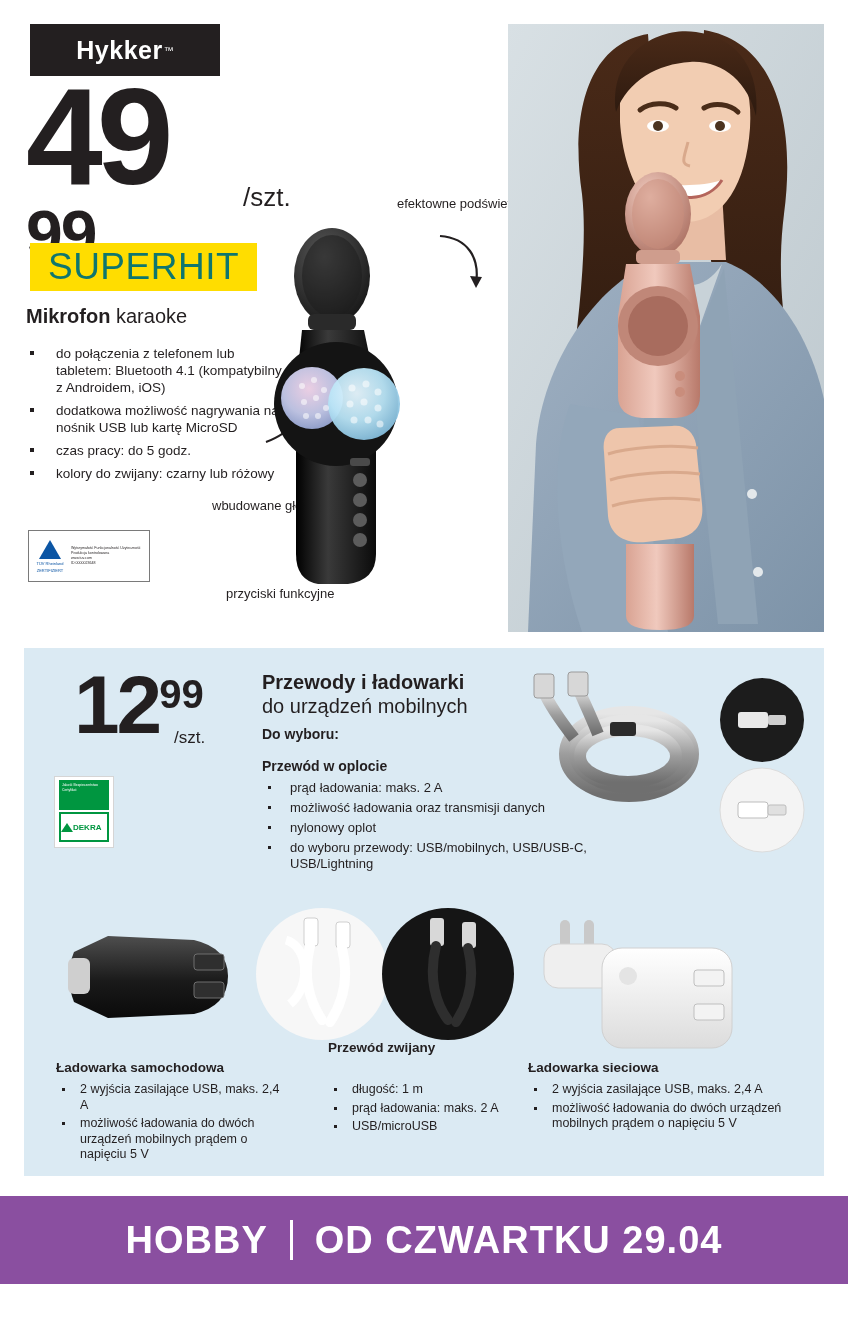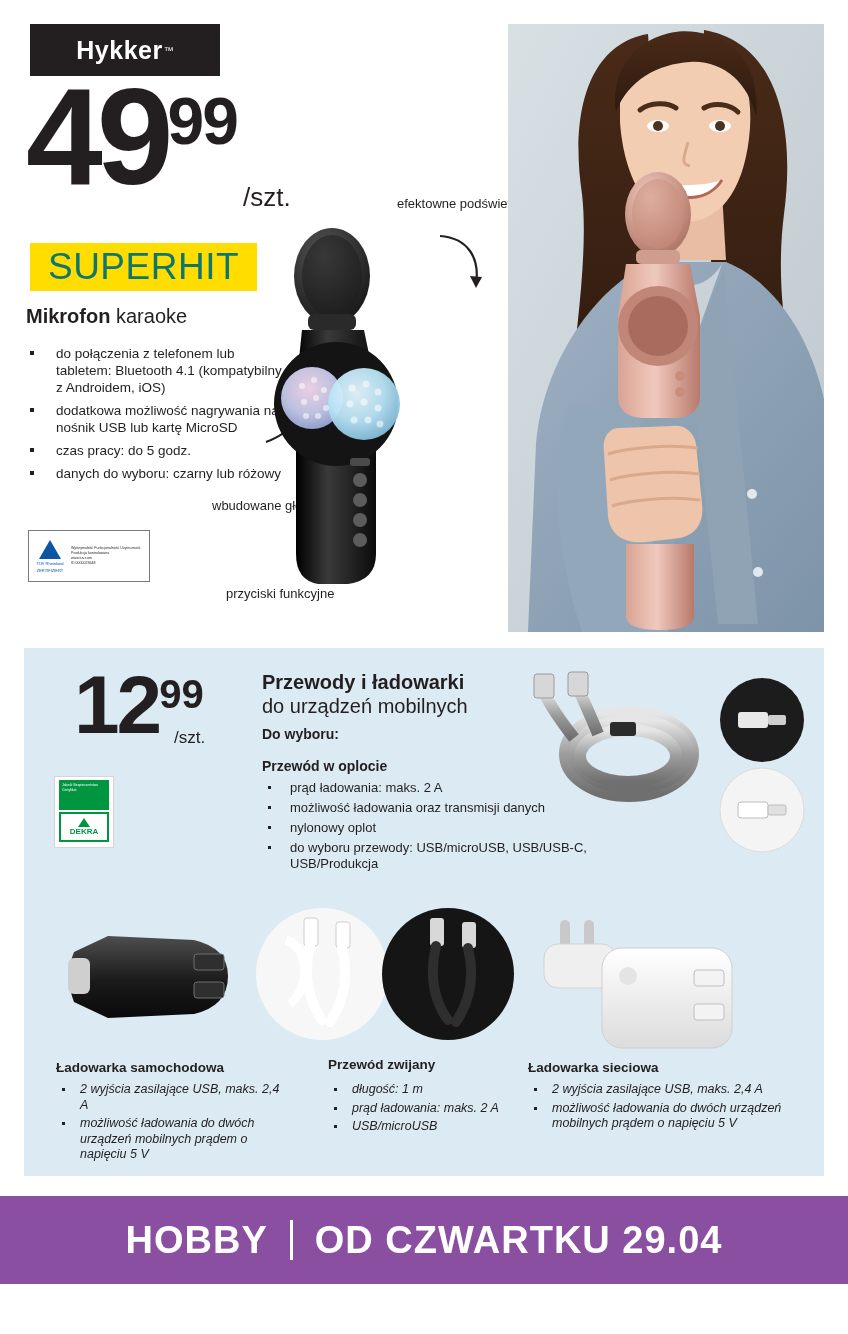--- a/index.html
+++ b/index.html
@@ -39,20 +39,21 @@
     font-size: 10px;
     vertical-align: super;
     margin-left: 1px;
   }
 
   .price-big {
     position: absolute;
     left: 26px; top: 80px;
     display: flex;
     align-items: flex-start;
+    flex-direction: column;
   }
   .price-big .whole {
     font-size: 138px;
     line-height: 0.82;
     font-weight: bold;
     color: #231f20;
     letter-spacing: -6px;
   }
   .price-big .cents {
     font-size: 66px;
@@ -261,41 +262,41 @@
     background: #009640;
     color: #fff;
     font-size: 3.4px;
     line-height: 5px;
     padding: 3px;
   }
   .dekra-bot {
     margin-top: 2px;
     width: 50px; height: 30px;
     border: 2px solid #009640;
-    display: flex; align-items: center; justify-content: center;
-    flex-direction: column;
+    display: flex; align-items: center; 
+    flex-direction: row;
   }
   .dekra-bot .tri {
     width: 0; height: 0;
     border-left: 6px solid transparent;
     border-right: 6px solid transparent;
     border-bottom: 9px solid #009640;
   }
   .dekra-bot .name {
     font-size: 8px; font-weight: bold; color: #009640;
   }
 
   
   .item-title {
     position: absolute;
     font-size: 13.5px;
     font-weight: bold;
     color: #231f20;
   }
-  .item-list { position: absolute; font-style: italic; }
+  .item-list { position: absolute; }
   .item-list li {
     list-style: none;
     position: relative;
     padding-left: 24px;
     font-size: 12.5px;
     line-height: 15.5px;
     color: #231f20;
     margin-bottom: 3px;
   }
   .item-list li::before {
@@ -368,21 +369,21 @@
   </div>
 
   <div class="product-title">
     <b>Mikrofon</b><span> karaoke</span>
   </div>
 
   <ul class="feature-list">
     <li>do połączenia z telefonem lub tabletem: Bluetooth 4.1 (kompatybilny z Androidem, iOS)</li>
     <li>dodatkowa możliwość nagrywania na nośnik USB lub kartę MicroSD</li>
     <li>czas pracy: do 5 godz.</li>
-    <li>danych do wyboru: czarny lub różowy</li>
+    <li>kolory do zwijany: czarny lub różowy</li>
   </ul>
 
   <div class="tuv">
     <div class="tuv-logo">
       <div class="tuv-tri"></div>
       <div class="tuv-label">TÜV Rheinland</div>
       <div class="tuv-label">ZERTIFIZIERT</div>
     </div>
     <div style="flex:1">
       <div class="tuv-text">Wytrzymałość Funkcjonalność Użyteczność Produkcja kontrolowana</div>
@@ -562,21 +563,21 @@
     <span>do urządzeń mobilnych</span>
   </div>
 
   <div class="mid-sub">Do wyboru:</div>
   <div class="mid-sub2">Przewód w oplocie</div>
 
   <ul class="mid-list">
     <li>prąd ładowania: maks. 2 A</li>
     <li>możliwość ładowania oraz transmisji danych</li>
     <li>nylonowy oplot</li>
-    <li>do wyboru przewody: USB/microUSB, USB/USB-C, USB/Produkcja</li>
+    <li>do wyboru przewody: USB/mobilnych, USB/USB-C, USB/Lightning</li>
   </ul>
 
   <div class="dekra">
     <div class="dekra-top">Jakość Bezpieczeństwo Certyfikat</div>
     <div class="dekra-bot">
       <div class="tri"></div>
       <div class="name">DEKRA</div>
     </div>
   </div>
 
@@ -650,21 +651,21 @@
     <rect x="176" y="100" width="30" height="16" rx="3" fill="#f3f3f3" stroke="#bfbfbf"></rect>
     <circle cx="110" cy="72" r="9" fill="#e4e4e4"></circle>
   </svg>
 
   <div class="item-title" style="left:32px; top:412px;">Ładowarka samochodowa</div>
   <ul class="item-list" style="left:32px; top:434px; width:230px;">
     <li>2 wyjścia zasilające USB, maks. 2,4 A</li>
     <li>możliwość ładowania do dwóch urządzeń mobilnych prądem o napięciu 5 V</li>
   </ul>
 
-  <div class="item-title" style="left:304px; top:392px;margin-top:17px;">Przewód zwijany</div>
+  <div class="item-title" style="left:304px; top:392px;">Przewód zwijany</div>
   <ul class="item-list" style="left:304px; top:434px; width:190px;">
     <li>długość: 1 m</li>
     <li>prąd ładowania: maks. 2 A</li>
     <li>USB/microUSB</li>
   </ul>
 
   <div class="item-title" style="left:504px; top:412px;">Ładowarka sieciowa</div>
   <ul class="item-list" style="left:504px; top:434px; width:280px;">
     <li>2 wyjścia zasilające USB, maks. 2,4 A</li>
     <li>możliwość ładowania do dwóch urządzeń mobilnych prądem o napięciu 5 V</li>

